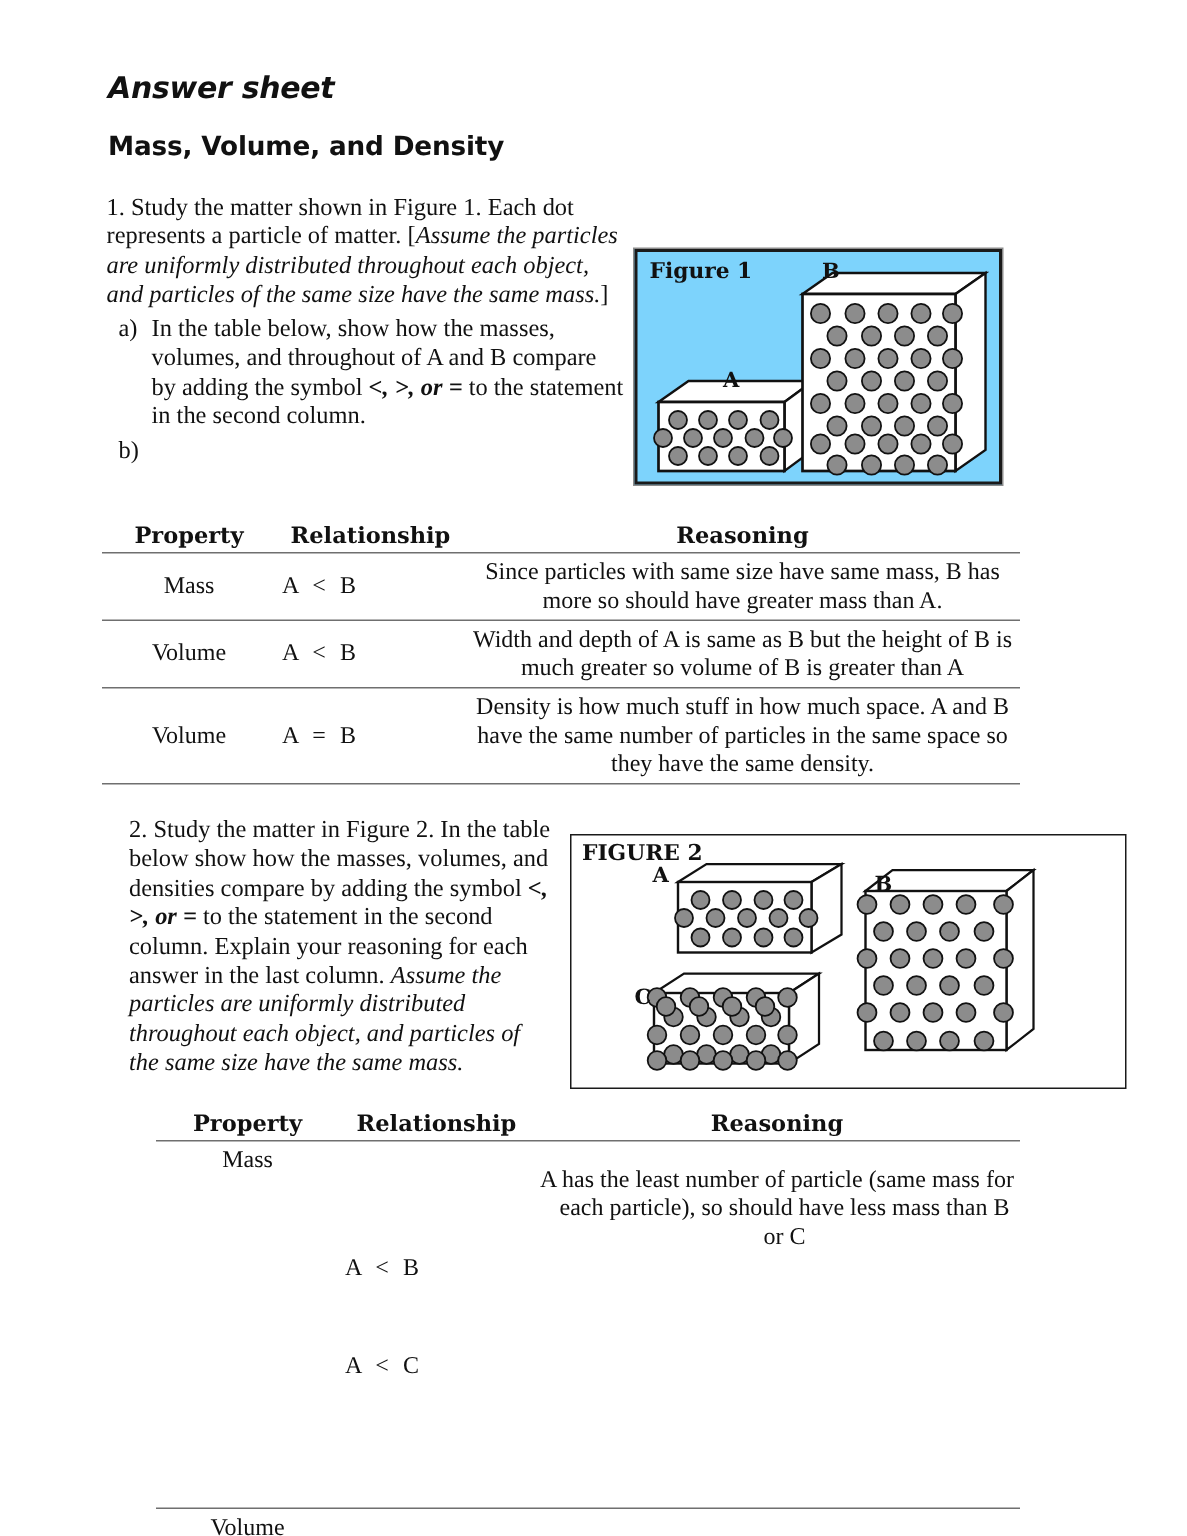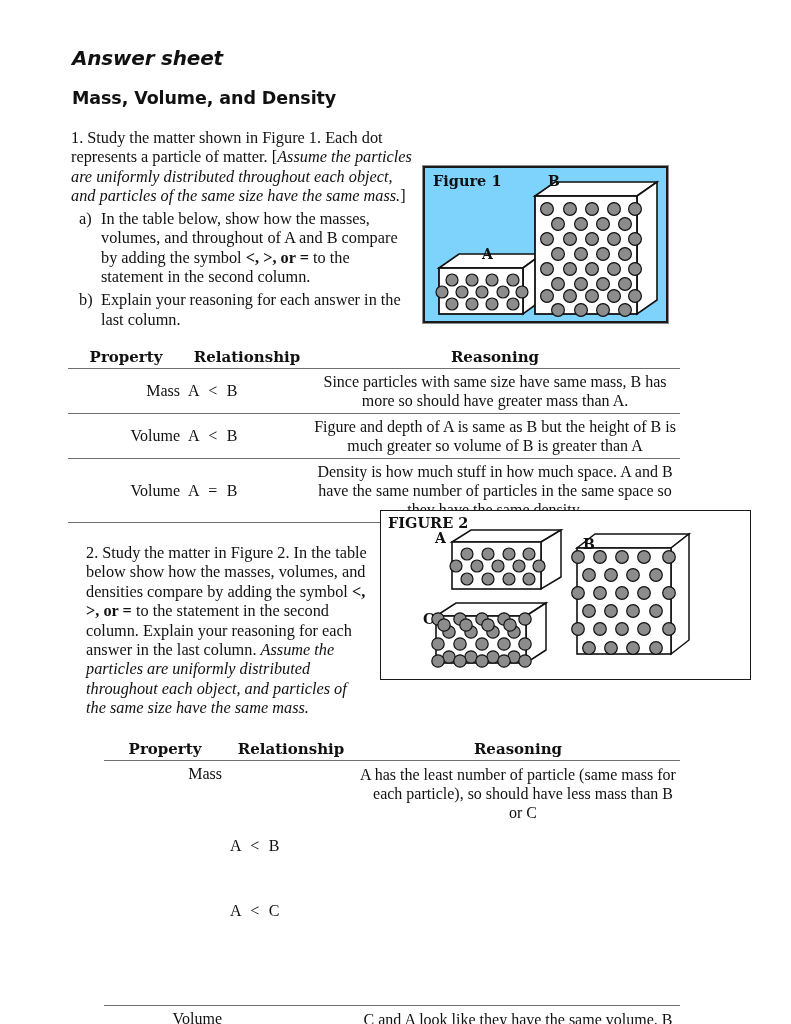--- a/index.html
+++ b/index.html
@@ -65,21 +65,21 @@
     position: relative;
     padding-left: 30px;
     margin-bottom: 4px;
     line-height: 19.3px;
   }
   .sublist li .marker {
     position: absolute;
     left: 8px;
     top: 0;
   }
-  .bold { font-weight: bold; }
+  .bold { font-weight: bold; font-style: italic; }
 
   
   .figure1 {
     position: absolute;
     left: 423px;
     top: 130px;
     width: 245px;
     height: 157px;
     border: 2px solid #1a1a1a;
     box-shadow: 0 0 0 1px #8c8c8c;
@@ -93,21 +93,21 @@
     top: 4px;
     font-family: "DejaVu Serif", serif;
     font-weight: bold;
     font-size: 14.5px;
   }
 
   
   .figure2 {
     position: absolute;
     left: 380px;
-    top: 510px;
+    top: 556px;
     width: 371px;
     height: 170px;
     border: 1.5px solid #1a1a1a;
     background: #ffffff;
     box-sizing: border-box;
   }
   .figure2 .fig-label {
     position: absolute;
     left: 7px;
     top: 3px;
@@ -153,40 +153,40 @@
     padding: 0 0 2px 0;
     border: none;
   }
   .tbl td {
     padding: 3px 4px;
     vertical-align: middle;
     border-top: 1.2px solid #6f6f6f;
     border-bottom: none;
   }
   .tbl tr.last-row td { border-bottom: 1.2px solid #6f6f6f; }
-  .tbl td.prop { text-align: right; }
+  .tbl td.prop { text-align: center; }
   .tbl td.rel  { text-align: left; white-space: pre; letter-spacing: 0.5px; }
   .tbl td.reason { text-align: center; line-height: 19px; }
 
   
   #table1 { left: 68px; top: 348px; width: 612px; }
   #table1 col.c1 { width: 116px; }
   #table1 col.c2 { width: 126px; }
   #table1 col.c3 { width: 370px; }
   #table1 td.prop, #table1 td.rel { font-size: 16px; }
 
   
   #table2 { left: 104px; top: 740px; width: 576px; }
   #table2 col.c1 { width: 122px; }
   #table2 col.c2 { width: 130px; }
   #table2 col.c3 { width: 324px; }
   #table2 td { padding-top: 2px; padding-bottom: 2px; }
   #table2 td.prop { vertical-align: top; padding-top: 4px; }
   #table2 td.rel  { vertical-align: top; padding-top: 4px; }
-  #table2 td.reason { vertical-align: top; padding-top: 4px; margin-left: 40px; }
+  #table2 td.reason { vertical-align: top; padding-top: 16px; margin-left: 40px; }
   #table2 .rel-stack { display: block; }
   #table2 .rel-stack span { display: block; margin-bottom: 11px; }
   #table2 td.reason .rtext {
     display: block;
     text-align: center;
     padding-left: 10px;
     text-indent: -10px;
   }
 </style>
 </head>
@@ -198,21 +198,21 @@
   <div class="main-title">Mass, Volume, and Density</div>
 
   <div class="q1-block">
     <p class="q1-intro"><span>1. Study the matter shown in Figure 1. Each dot represents a particle of matter.  [</span><span class="it">Assume the particles are uniformly distributed throughout each object, and particles of the same size have the same mass.</span><span>]</span></p>
 
     <ul class="sublist">
       <li>
         <span class="marker">a)</span><span>In the table below, show how the masses, volumes, and throughout of A and B compare by adding the symbol </span><span class="bold">&lt;, &gt;, or =</span><span> to the statement in the second column.</span>
       </li>
       <li>
-        <span class="marker">b)</span><span>Explain your reasoning for each answer in the last column.</span>
+        <span class="marker">b)</span>
       </li>
     </ul>
   </div>
 
   <div class="figure1">
     <div class="fig-label">Figure 1</div>
 
     <span class="box-letter" style="left:57px; top:78px;">A</span>
     <span class="box-letter" style="left:123px; top:5px;">B</span>
 
@@ -307,21 +307,21 @@
     </thead>
     <tbody>
       <tr>
         <td class="prop">Mass</td>
         <td class="rel">A  &lt;  B</td>
         <td class="reason">Since particles with same size have same mass, B has more so should have greater mass than A.</td>
       </tr>
       <tr>
         <td class="prop">Volume</td>
         <td class="rel">A  &lt;  B</td>
-        <td class="reason">Figure and depth of A is same as B but the height of B is much greater so volume of B is greater than A</td>
+        <td class="reason">Width and depth of A is same as B but the height of B is much greater so volume of B is greater than A</td>
       </tr>
       <tr class="last-row">
         <td class="prop">Volume</td>
         <td class="rel">A  =  B</td>
         <td class="reason">Density is how much stuff in how much space.  A and B have the same number of particles in the same space so they have the same density.</td>
       </tr>
     </tbody>
   </table>
 
   <div class="q2-block">

